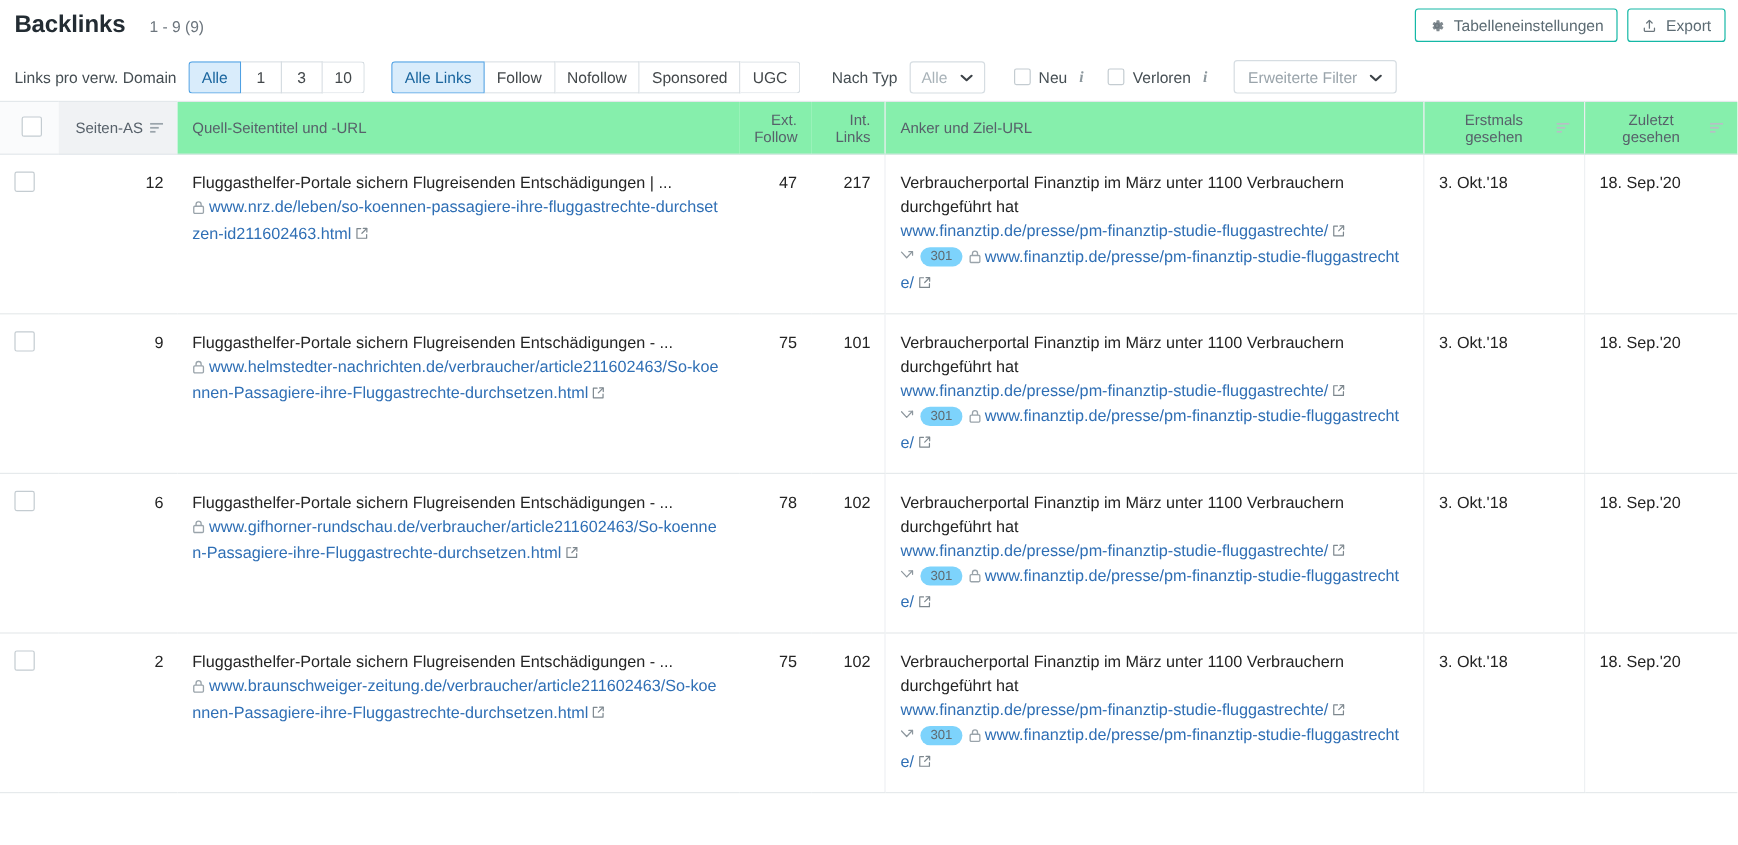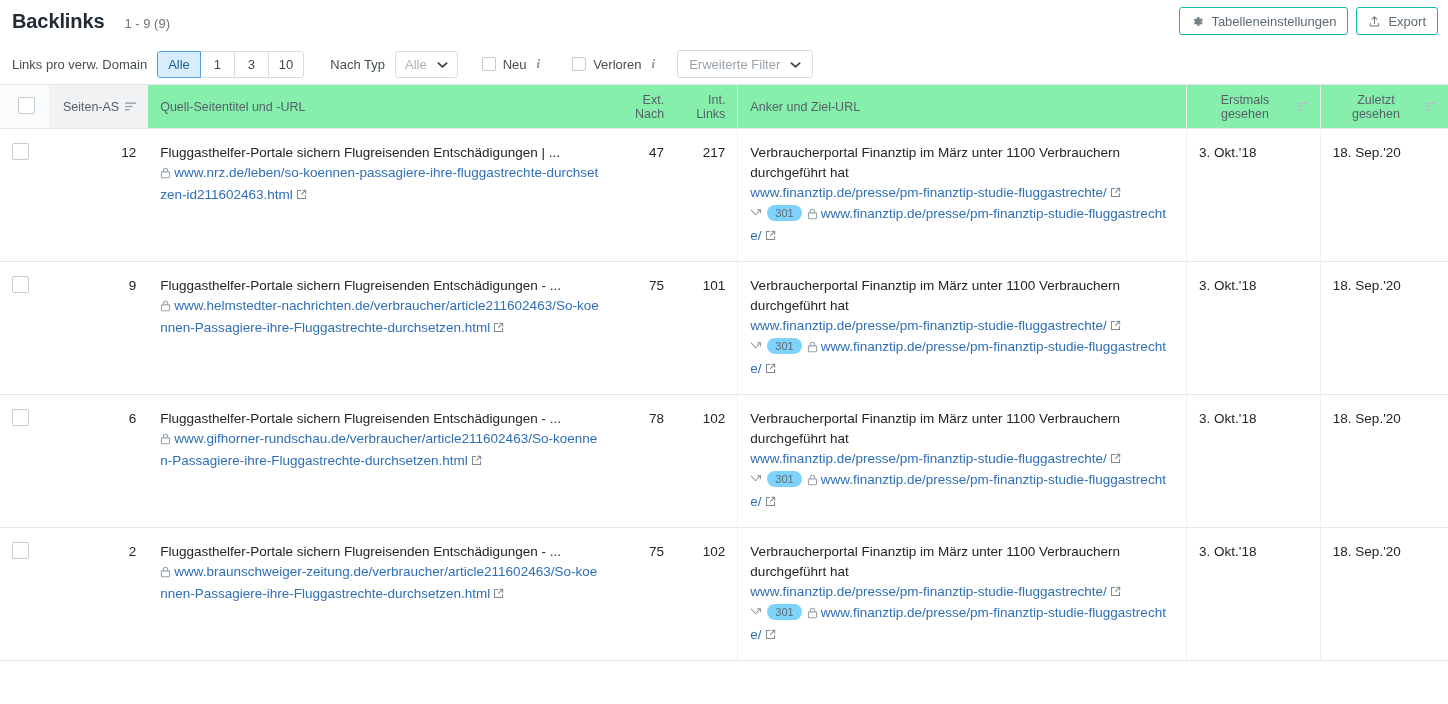--- a/index.html
+++ b/index.html
@@ -270,38 +270,45 @@
 
   <span class="flabel">Links pro verw. Domain</span>
 
   <div class="btn-group">
     <div class="seg active">Alle</div>
     <div class="seg">1</div>
     <div class="seg">3</div>
     <div class="seg">10</div>
   </div>
 
+  <div class="btn-group" style="margin-left:12px">
+    <div class="seg active">Alle Links</div>
+    <div class="seg">Follow</div>
+    <div class="seg">Nofollow</div>
+    <div class="seg">Sponsored</div>
+    <div class="seg">UGC</div>
+  </div>
 
   <span class="flabel" style="margin-left:16px">Nach Typ</span>
   <div class="select-box">
     <span>Alle</span>
     <span>
       <svg width="11" height="8" viewBox="0 0 12 8" fill="none" stroke="#3d4348" stroke-width="2" stroke-linecap="round" stroke-linejoin="round">
           <path d="M1.5 2l4.5 4 4.5-4"></path>
         </svg>
     </span>
   </div>
 
   <label class="cb-wrap" style="margin-left:14px">
     <span class="cbox"></span>
     <span>Neu</span>
   </label>
   <span class="info-i">i</span>
 
-  <label class="cb-wrap" style="margin-left:22px">
+  <label class="cb-wrap" style="margin-left:10px">
     <span class="cbox"></span>
     <span>Verloren</span>
   </label>
   <span class="info-i">i</span>
 
   <div class="adv-filter" style="margin-left:12px">
     <span>Erweiterte Filter</span>
     <span>
       <svg width="11" height="8" viewBox="0 0 12 8" fill="none" stroke="#3d4348" stroke-width="2" stroke-linecap="round" stroke-linejoin="round">
           <path d="M1.5 2l4.5 4 4.5-4"></path>
@@ -325,21 +332,21 @@
                 <rect x="0" y="4.2" width="8" height="1.6"></rect>
                 <rect x="0" y="7.9" width="5" height="1.6"></rect>
               </svg>
           </span>
         </span>
       </th>
       <th class="c-src">
         <span>Quell-Seitentitel und -URL</span>
       </th>
       <th class="c-ext">
-        <span>Ext. Nach</span>
+        <span>Ext. Follow</span>
       </th>
       <th class="c-int">
         <span>Int. Links</span>
       </th>
       <th class="c-anchor">
         <span>Anker und Ziel-URL</span>
       </th>
       <th class="c-first">
         <span class="th-inner">
           <span>Erstmals gesehen</span>

